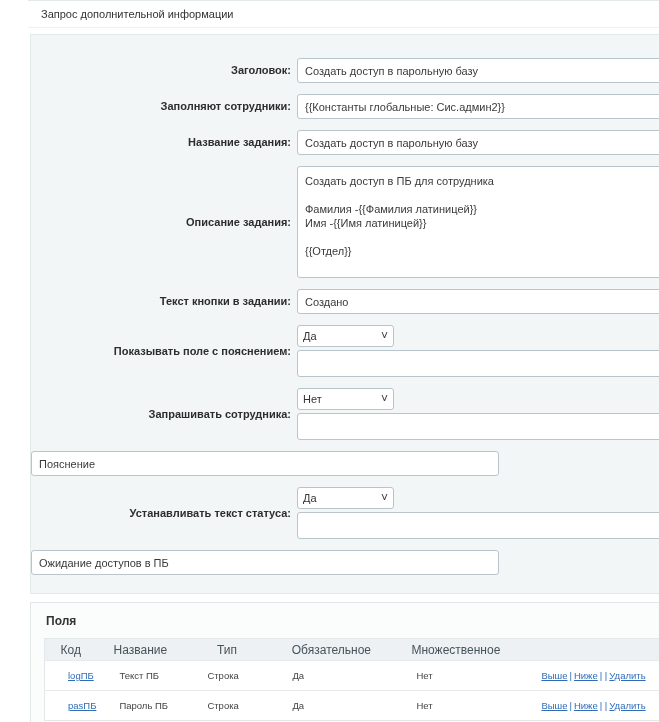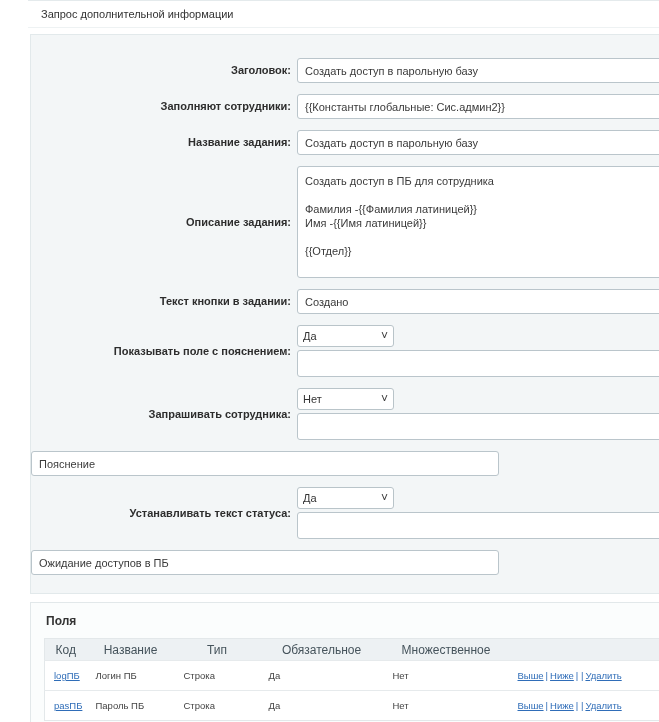--- a/index.html
+++ b/index.html
@@ -37,21 +37,21 @@
 
   .fields-panel { margin:8px 0 0 2px; width:644px; background:#fbfdfd;
     border:1px solid #e2e8ea; padding:8px 13px 12px 13px; }
   .fields-title { font-size:12px; font-weight:700; color:#333; margin:3px 0 10px 2px; }
 
   table.ftable { width:100%; border-collapse:collapse; border:1px solid #e3e8ea;
     background:#fff; }
   table.ftable th { background:#edf1f3; height:22px; font-size:12px; font-weight:400;
     color:#45535b; text-align:center; }
   table.ftable td { height:30px; border-top:1px solid #e6eaec; font-size:9.5px;
-    color:#444; padding-left:9px; text-align:left; vertical-align:middle; }
+    color:#444; padding-left:23px; text-align:left; vertical-align:middle; }
 
   .lnk { color:#2f6db8; text-decoration:underline; cursor:pointer; font-size:9.5px; }
   .sep { color:#2f6db8; font-size:9.5px; margin:0 2px; }
 </style>
 </head>
 <body>
 
 <div class="page">
 
   <div class="titlebar">
@@ -171,21 +171,21 @@
           <th>Название</th>
           <th>Тип</th>
           <th>Обязательное</th>
           <th>Множественное</th>
           <th></th>
         </tr>
       </thead>
       <tbody>
         <tr>
           <td><a class="lnk">logПБ</a></td>
-          <td>Логин ПБ</td>
+          <td>Текст ПБ</td>
           <td>Строка</td>
           <td>Да</td>
           <td>Нет</td>
           <td>
             <a class="lnk">Выше</a><span class="sep">|</span><a class="lnk">Ниже</a><span class="sep">| |</span><a class="lnk">Удалить</a>
           </td>
         </tr>
         <tr>
           <td><a class="lnk">pasПБ</a></td>
           <td>Пароль ПБ</td>

